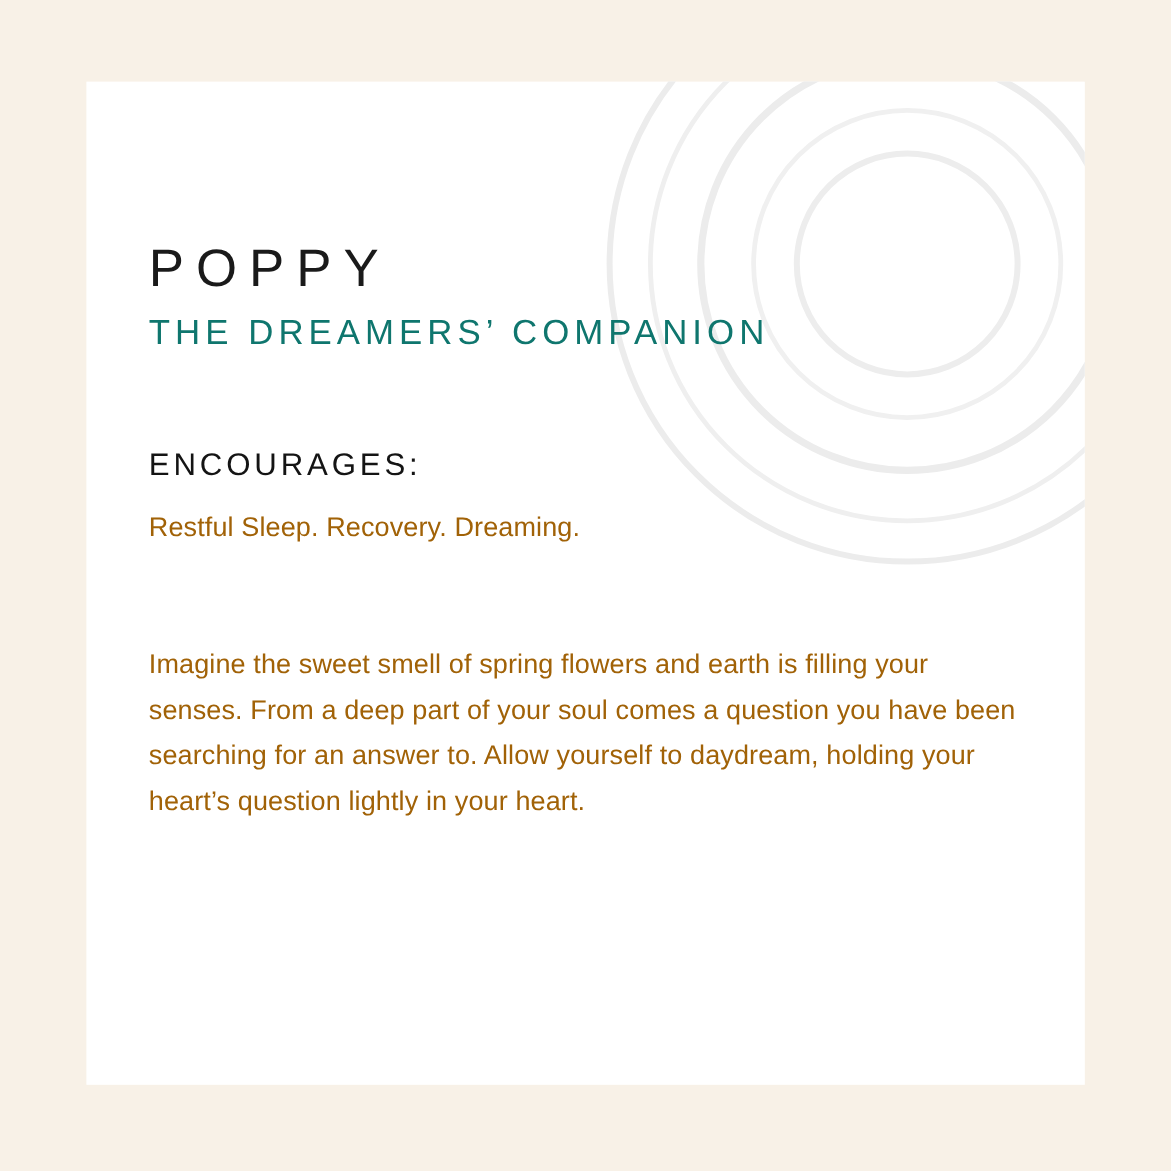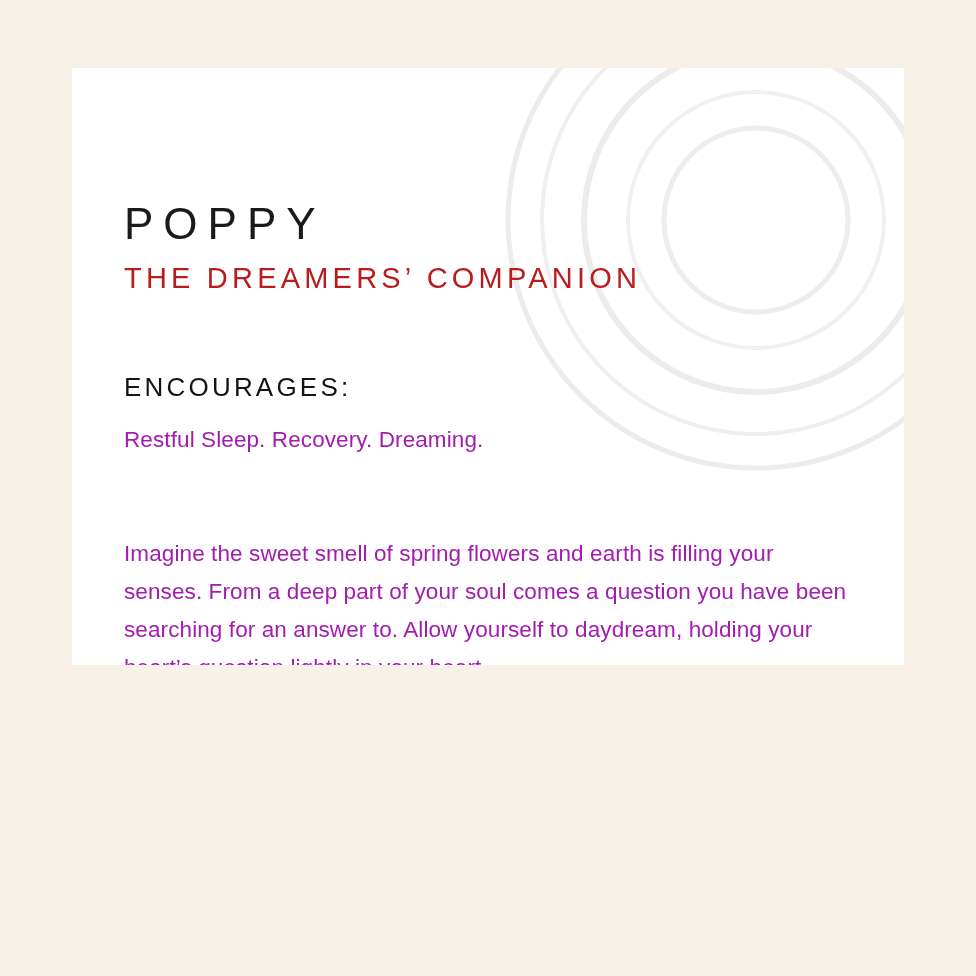--- a/index.html
+++ b/index.html
@@ -17,21 +17,21 @@
     position: relative;
     width: 976px;
     height: 976px;
     background: #f8f1e7;
   }
   .card {
     position: absolute;
     left: 72px;
     top: 68px;
     width: 832px;
-    height: 597px;
+    height: 836px;
     background: #ffffff;
     overflow: hidden;
   }
   .rings {
     position: absolute;
     right: -112px;
     top: -108px;
     width: 520px;
     height: 520px;
     pointer-events: none;
@@ -51,21 +51,21 @@
     font-size: 44px;
     letter-spacing: 10px;
     color: #1a1a1a;
     font-weight: 400;
     line-height: 1.1;
     margin: 0 0 14px 0;
   }
   .subtitle {
     font-size: 29px;
     letter-spacing: 4.2px;
-    color: #b91c1c;
+    color: #0f766e;
     font-weight: 400;
     line-height: 1.15;
     margin: 0;
   }
   .section {
     margin-top: 74px;
   }
   .section.second {
     margin-top: 76px;
   }
@@ -74,21 +74,21 @@
     letter-spacing: 3.2px;
     color: #141414;
     font-weight: 400;
     line-height: 1.35;
     margin: 0 0 16px 0;
     white-space: pre-line;
   }
   .body-text {
     font-size: 22.5px;
     line-height: 1.69;
-    color: #a21caf;
+    color: #a16207;
     font-weight: 400;
     margin: 0;
     letter-spacing: 0.1px;
     white-space: pre-line;
     max-width: 760px;
   }
 </style>
 </head>
 <body>
 

